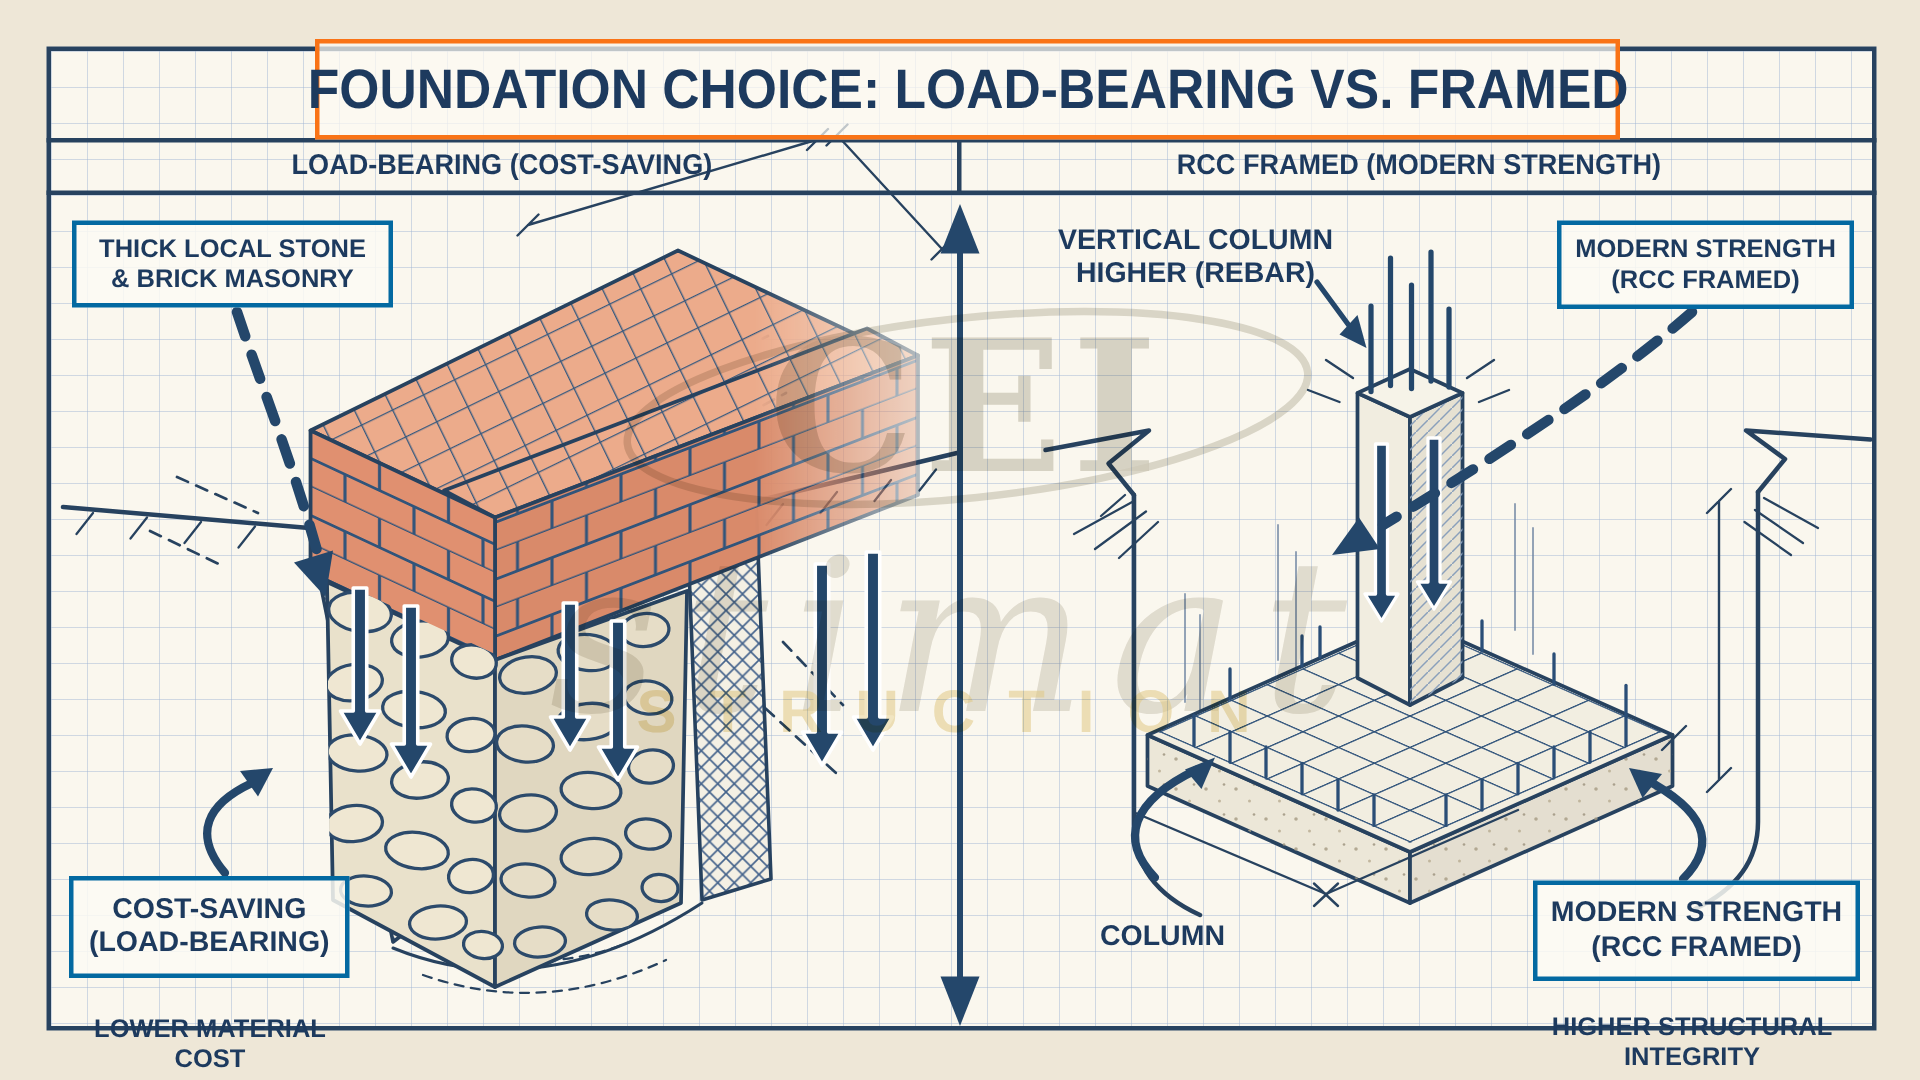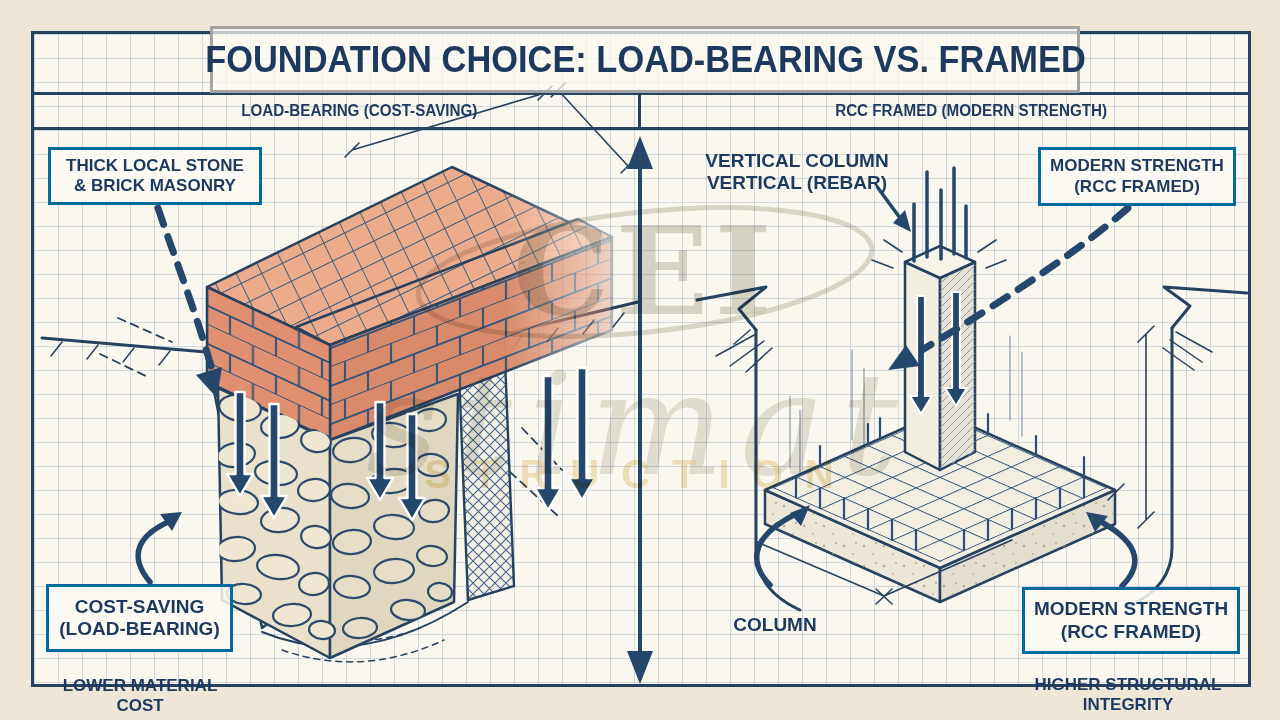--- a/index.html
+++ b/index.html
@@ -8,26 +8,26 @@
   .paper{position:absolute;left:31px;top:31px;width:1220px;height:656px;
          box-sizing:border-box;border:3px solid #27425f;background-color:#faf7ee;
          background-image:
            linear-gradient(to right, rgba(164,185,213,.50) 1px, transparent 1px),
            linear-gradient(to bottom, rgba(164,185,213,.50) 1px, transparent 1px);
          background-size:24px 24px;z-index:1;}
   .artlayer{position:absolute;left:0;top:0;z-index:2;}
   .wmlayer{position:absolute;left:0;top:0;z-index:3;mix-blend-mode:multiply;pointer-events:none;}
   .txt{position:absolute;color:#1d3a5e;font-weight:bold;z-index:6;text-align:center;}
   .titlebox{left:210px;top:26px;width:864px;height:61px;
-            background:rgba(252,250,243,.72);border:3px solid #a3a3a3;
+            background:rgba(252,250,243,.72);border:3px solid #f97316;
             display:flex;align-items:center;justify-content:center;}
   .titlebox span{font-size:37px;letter-spacing:0;transform:scaleX(.93);white-space:nowrap;}
   .hrule{position:absolute;left:31px;width:1220px;height:3px;background:#27425f;z-index:5;}
   .vrule{position:absolute;left:638px;top:92px;width:3px;height:38px;background:#27425f;z-index:5;}
-  .colhead{top:96px;height:22px;line-height:30px;font-size:16px;padding-left:25px;}
+  .colhead{top:96px;height:22px;line-height:30px;font-size:19px;}
   .colhead span{display:inline-block;transform:scaleX(.95);white-space:nowrap;}
   .callout{background:rgba(252,250,243,.85);border:3px solid #0369a1;
            display:flex;flex-direction:column;align-items:center;justify-content:center;
            line-height:1.18;}
   .freelabel{line-height:1.15;}
   .footnote{font-size:17px;margin-top:22px;}
 </style>
 </head>
 <body>
 
@@ -284,21 +284,21 @@
   <span>&amp; BRICK MASONRY</span>
 </div>
 <div class="txt callout" style="left:46px;top:584px;width:181px;height:62px;font-size:19px">
   <span>COST-SAVING</span>
   <span>(LOAD-BEARING)</span>
 </div>
 <div class="txt footnote" style="left:40px;top:654px;width:200px">LOWER MATERIAL COST</div>
 
 <div class="txt freelabel" style="left:688px;top:150px;width:218px;font-size:19px">
   <span>VERTICAL COLUMN</span><br>
-  <span>VERTICAL (REBAR)</span>
+  <span>HIGHER (REBAR)</span>
 </div>
 <div class="txt callout" style="left:1038px;top:147px;width:192px;height:53px;font-size:17px">
   <span>MODERN STRENGTH</span>
   <span>(RCC FRAMED)</span>
 </div>
 <div class="txt freelabel" style="left:666px;top:592px;width:218px;font-size:19px">
   <br>
   <span>COLUMN</span>
 </div>
 <div class="txt callout" style="left:1022px;top:587px;width:212px;height:61px;font-size:19px">

